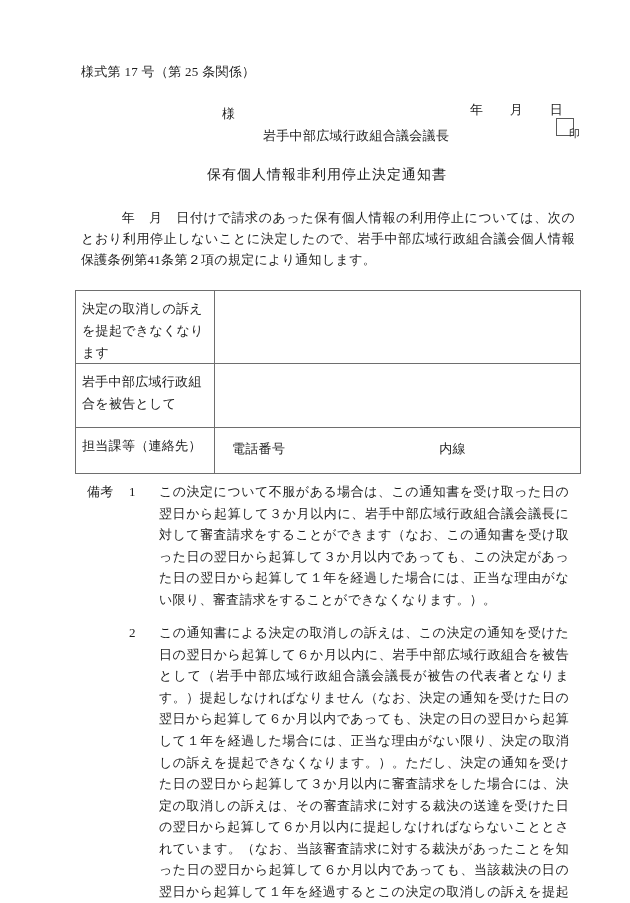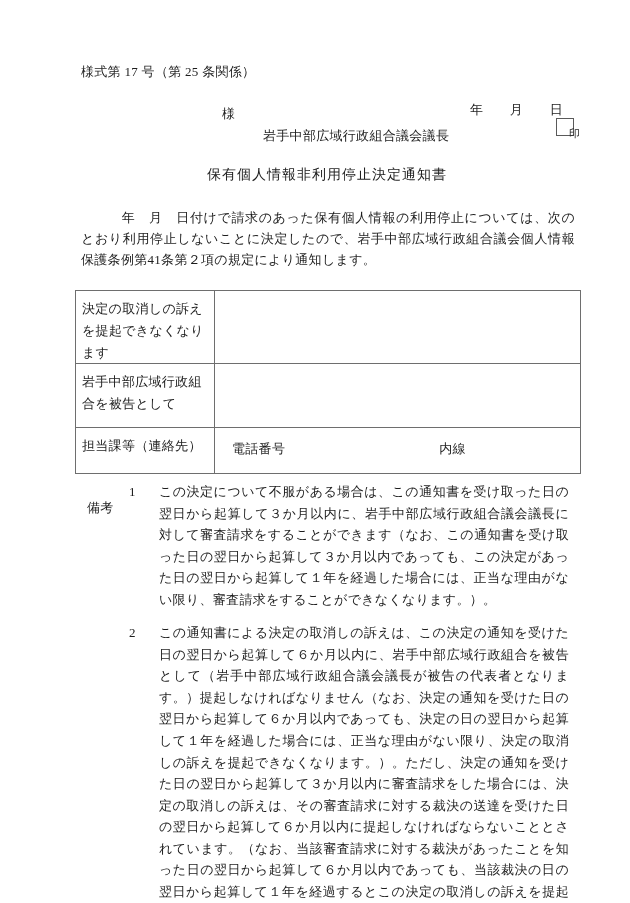--- a/index.html
+++ b/index.html
@@ -67,21 +67,21 @@
   }
   .contact-line { display: flex; align-items: flex-start; }
   .ext-label { margin-left: 142px; }
   .notes {
     position: absolute;
     left: 63px; top: 457px; width: 506px;
     display: grid;
     grid-template-columns: 42px 30px 1fr;
     line-height: 21.55px;
   }
-  .note-heading { grid-row: 1; grid-column: 1; margin-top: 16px; }
+  .note-heading { grid-row: 1; grid-column: 1; }
   .note-num-1   { grid-row: 1; grid-column: 2; }
   .note-text-1  { grid-row: 1; grid-column: 3; }
   .note-num-2   { grid-row: 2; grid-column: 2; }
   .note-text-2  { grid-row: 2; grid-column: 3; }
   .note-text {
     text-align: justify;
     text-justify: inter-ideograph;
   }
 </style>
 </head>

